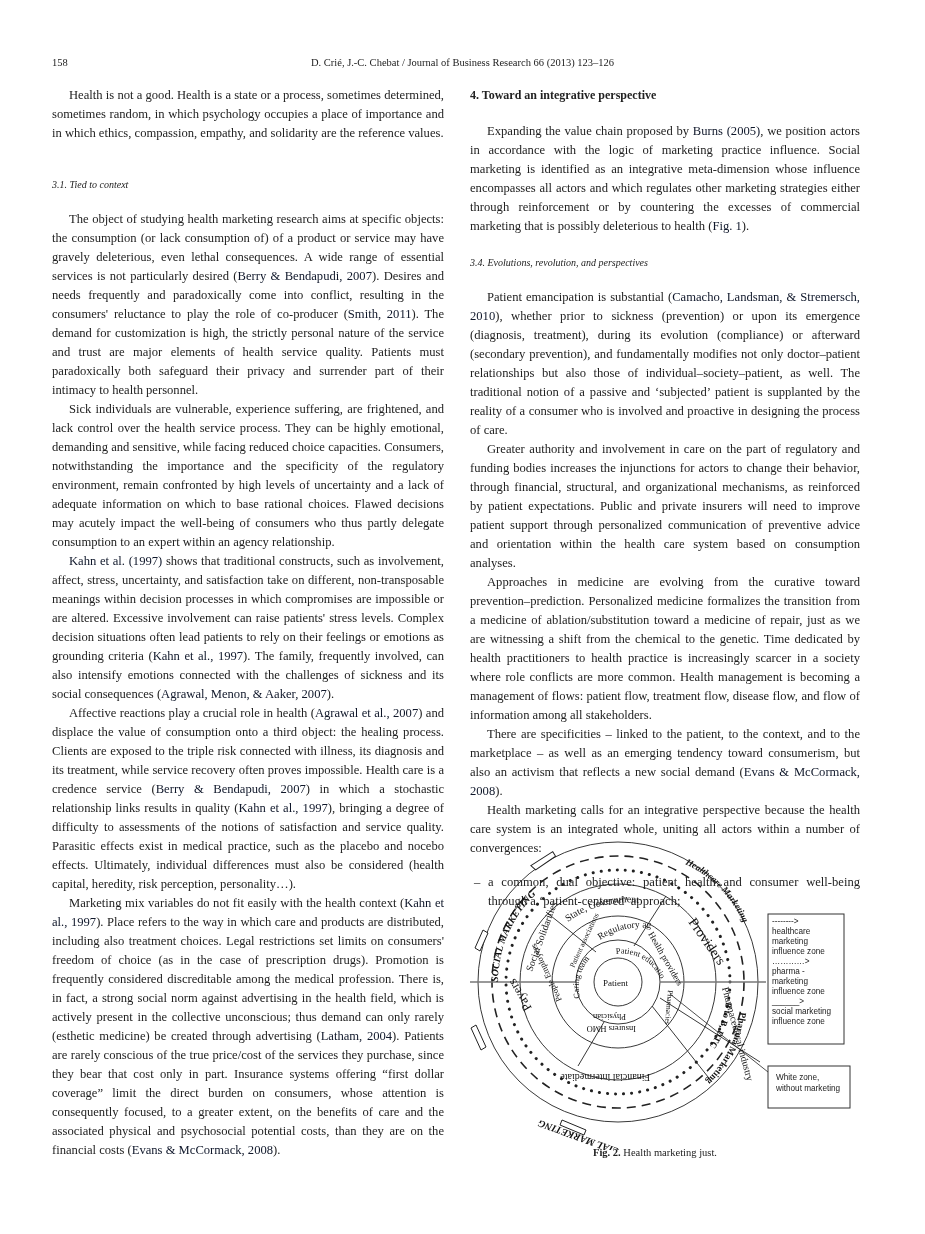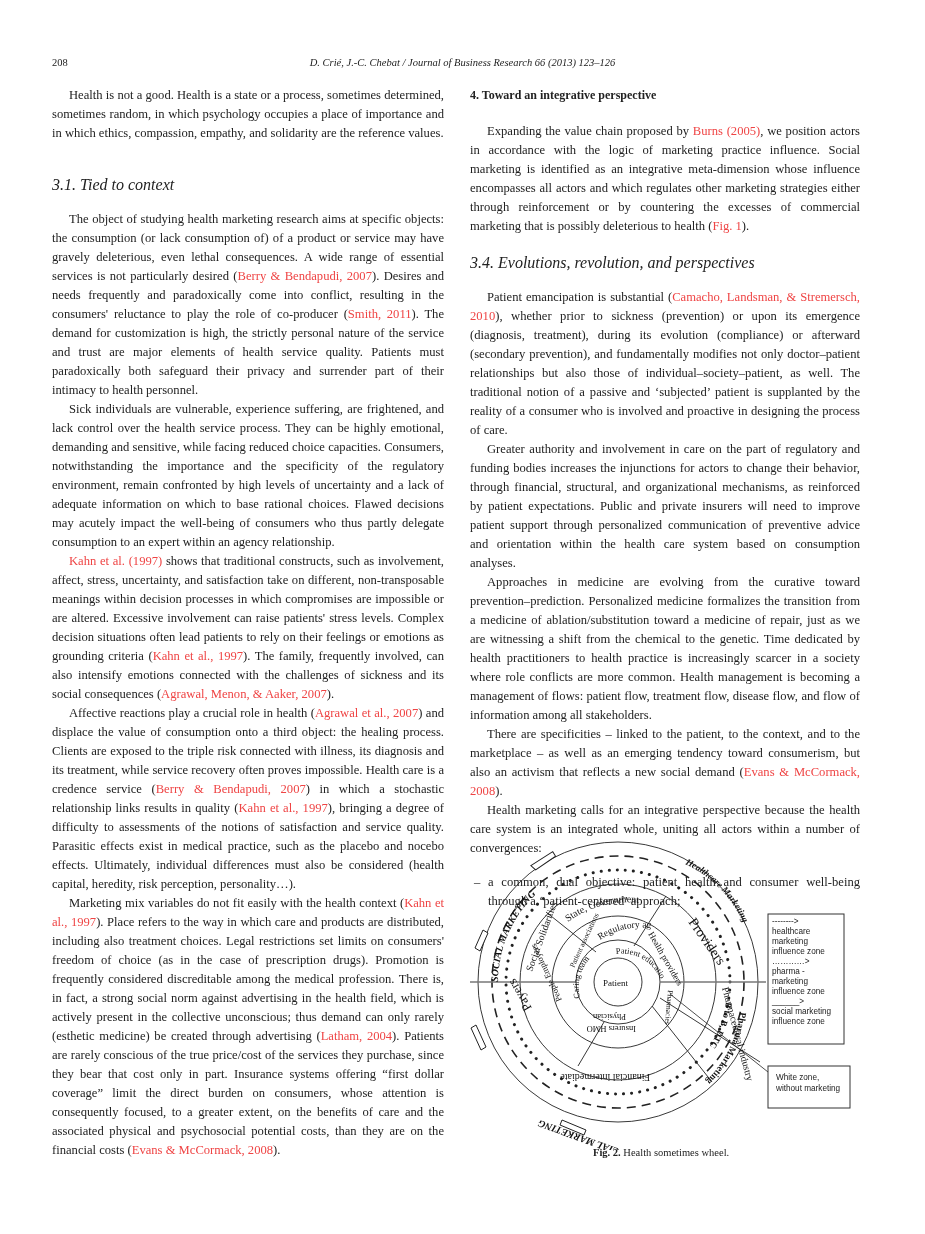--- a/index.html
+++ b/index.html
@@ -1,42 +1,42 @@
 <!DOCTYPE html>
 <html><head>
 <meta charset="utf-8">
 <style>
   html, body { margin:0; padding:0; background:#ffffff; }
   body { width:925px; height:1234px; position:relative; overflow:hidden;
          font-family:"DejaVu Serif","Liberation Serif",serif; color:#222; }
   .page-number { position:absolute; left:52px; top:57px; font-size:10.5px; font-family:"Liberation Serif",serif; }
   .running-head { position:absolute; left:0; width:925px; top:57px; text-align:center;
-                  font-size:10.5px; font-style:italic; font-family:"Liberation Serif",serif; }
+                  font-size:10.5px; font-family:"Liberation Serif",serif; }
   .col { position:absolute; top:86px; width:392px; font-family:"Liberation Serif",serif;
          font-size:12.6px; line-height:19px; text-align:justify; hyphens:auto; }
   .col-left { left:52px; }
   .col-right { left:470px; width:390px; }
   p { margin:0; text-indent:17px; }
   h2.section { font-size:12px; font-weight:bold; margin:0 0 17px 0; }
-  h3.sub { font-size:16px; font-style:italic; font-weight:normal; margin:32px 0 16px 0; }
+  h3.sub { font-size:10px; font-style:italic; font-weight:normal; margin:32px 0 16px 0; }
   h3.sub.first { margin-top:32px; }
-  a.cite { color:#ef4444; text-decoration:none; }
+  a.cite { color:#0f172a; text-decoration:none; }
   ul.conv { list-style:none; margin:15px 0 0 0; padding:0; }
   ul.conv li { position:relative; padding-left:18px; }
   ul.conv li::before { content:"–"; position:absolute; left:4px; }
   .figure { position:absolute; left:470px; top:830px; width:410px; height:340px; }
   .fig-caption { position:absolute; left:593px; top:1147px; font-size:10.5px; font-family:"Liberation Serif",serif; }
   .fig-caption b { font-weight:bold; }
   svg text { font-family:"Liberation Serif",serif; }
   .legend-text { font-family:"Liberation Sans",sans-serif; font-size:8.2px; fill:#222; }
 </style>
 </head>
 <body>
 
-<div class="page-number">208</div>
+<div class="page-number">158</div>
 <div class="running-head">D. Crié, J.-C. Chebat / Journal of Business Research 66 (2013) 123–126</div>
 
 <div class="col col-left">
   <p>Health is not a good. Health is a state or a process, sometimes determined, sometimes random, in which psychology occupies a place of importance and in which ethics, compassion, empathy, and solidarity are the reference values.</p>
 
   <h3 class="sub first">3.1. Tied to context</h3>
   <p><span>The object of studying health marketing research aims at specific objects: the consumption (or lack consumption of) of a product or service may have gravely deleterious, even lethal consequences. A wide range of essential services is not particularly desired (</span><a class="cite">Berry &amp; Bendapudi, 2007</a><span>). Desires and needs frequently and paradoxically come into conflict, resulting in the consumers' reluctance to play the role of co-producer (</span><a class="cite">Smith, 2011</a><span>). The demand for customization is high, the strictly personal nature of the service and trust are major elements of health service quality. Patients must paradoxically both safeguard their privacy and surrender part of their intimacy to health personnel.</span></p>
   <p>Sick individuals are vulnerable, experience suffering, are frightened, and lack control over the health service process. They can be highly emotional, demanding and sensitive, while facing reduced choice capacities. Consumers, notwithstanding the importance and the specificity of the regulatory environment, remain confronted by high levels of uncertainty and a lack of adequate information on which to base rational choices. Flawed decisions may acutely impact the well-being of consumers who thus partly delegate consumption to an expert within an agency relationship.</p>
   <p><a class="cite">Kahn et al. (1997)</a><span> shows that traditional constructs, such as involvement, affect, stress, uncertainty, and satisfaction take on different, non-transposable meanings within decision processes in which compromises are impossible or are altered. Excessive involvement can raise patients' stress levels. Complex decision situations often lead patients to rely on their feelings or emotions as grounding criteria (</span><a class="cite">Kahn et al., 1997</a><span>). The family, frequently involved, can also intensify emotions connected with the challenges of sickness and its social consequences (</span><a class="cite">Agrawal, Menon, &amp; Aaker, 2007</a><span>).</span></p>
   <p><span>Affective reactions play a crucial role in health (</span><a class="cite">Agrawal et al., 2007</a><span>) and displace the value of consumption onto a third object: the healing process. Clients are exposed to the triple risk connected with illness, its diagnosis and its treatment, while service recovery often proves impossible. Health care is a credence service (</span><a class="cite">Berry &amp; Bendapudi, 2007</a><span>) in which a stochastic relationship links results in quality (</span><a class="cite">Kahn et al., 1997</a><span>), bringing a degree of difficulty to assessments of the notions of satisfaction and service quality. Parasitic effects exist in medical practice, such as the placebo and nocebo effects. Ultimately, individual differences must also be considered (health capital, heredity, risk perception, personality…).</span></p>
@@ -140,13 +140,13 @@
       <text class="legend-text" x="302" y="184">social marketing</text>
       <text class="legend-text" x="302" y="194">influence zone</text>
     </g>
     <g>
       <rect x="298" y="236" width="82" height="42" fill="#fff" stroke="#333" stroke-width="1"></rect>
       <text class="legend-text" x="306" y="250">White zone,</text>
       <text class="legend-text" x="306" y="261">without marketing</text>
     </g>
   </svg>
 </div>
-<div class="fig-caption"><b>Fig. 2.</b><span> Health sometimes wheel.</span></div>
+<div class="fig-caption"><b>Fig. 2.</b><span> Health marketing just.</span></div>
 
 </body></html>

